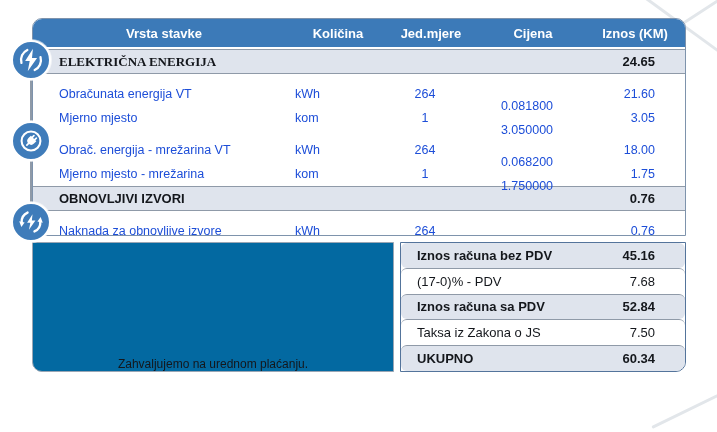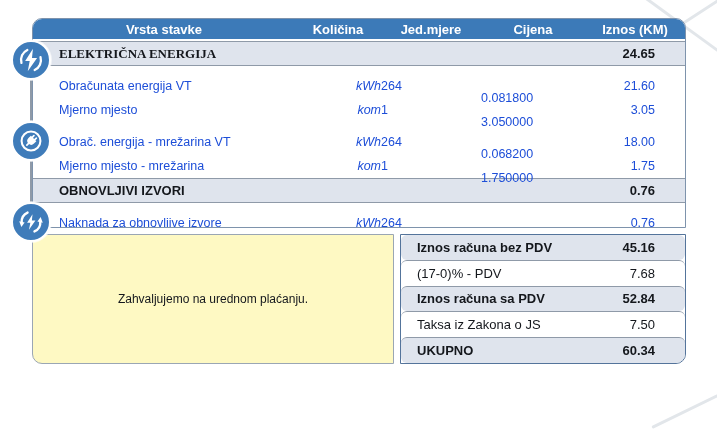--- a/index.html
+++ b/index.html
@@ -10,35 +10,35 @@
   .deco { position:absolute; background:#e2e6ea; height:3px; border-radius:2px; }
   .deco1 { left:612px; top:68px; width:150px; transform:rotate(-33deg); transform-origin:left center; }
   .deco2 { left:642px; top:-6px; width:110px; transform:rotate(36deg); transform-origin:left center; }
   .deco3 { left:652px; top:426px; width:100px; transform:rotate(-26deg); transform-origin:left center; }
 
   .invoice { position:absolute; left:32px; top:18px; width:654px; }
 
   
   .upper { border:1px solid #7e93ac; border-radius:10px 10px 0 0; background:#fff; overflow:hidden; }
   .grid-row { display:grid; grid-template-columns:262px 86px 100px 104px 1fr; align-items:center; }
-  .head-row { background:#3c7ab8; height:20px; color:#fff; font-weight:bold; font-size:13px; }
+  .head-row { background:#3c7ab8; height:28px; color:#fff; font-weight:bold; font-size:13px; }
   .head-row .c { text-align:center; }
   .sliver { height:2px; background:#fff; }
   .section-row { height:25px; background:#dfe4ed; border-top:1px solid #8f9aa8; border-bottom:1px solid #8f9aa8; font-weight:bold; font-size:13px; color:#14171c; }
   .data-row { height:24px; font-size:12.5px; color:#1d4ed8; background:#fff; }
   .gap { height:8px; background:#fff; }
   .c-name { padding-left:26px; text-align:left; }
-  .c-unit { text-align:right;font-style:italic; }
-  .c-qty  { text-align:left; padding-right:12px; }
-  .c-price{ text-align:left; padding-right:12px;margin-top:25px; }
+  .c-unit { text-align:left; }
+  .c-qty  { text-align:center; padding-right:12px; }
+  .c-price{ text-align:center; padding-right:12px;margin-top:25px; }
   .c-amt  { text-align:right; padding-right:30px; }
 
   
   .footer { display:flex; margin-top:6px; height:130px; }
-  .thanks-box { width:362px; border:1px solid #9aa6b4; border-radius:0 0 0 10px; display:flex; align-items:center; justify-content:center; font-size:12px; color:#14171c; background:#fef9c3; }
+  .thanks-box { width:362px; border:1px solid #9aa6b4; border-radius:0 0 0 10px; display:flex; align-items:flex-end; justify-content:center; font-size:12px; color:#14171c; background:#0369a1; }
   .footer-gap { width:6px; }
   .summary { flex:1; border:1px solid #54749b; border-radius:0 0 10px 0; overflow:hidden; background:#fff; display:flex; flex-direction:column; }
   .sum-row { flex:1; display:flex; align-items:center; justify-content:space-between; font-size:13px; color:#14171c; padding:0 30px 0 16px; border-top:1px solid #8f9aa8;border-radius:6px; }
   .sum-row:first-child { border-top:none; }
   .sum-row.em { background:#dfe4ed; font-weight:bold; }
 
   
   .connector { position:absolute; left:30px; top:60px; width:2px; height:164px; background:#8f9aa8; }
   .icon-circle { position:absolute; left:11px; width:40px; height:40px; border-radius:50%; background:#3f7cba; border:2px solid #fff; display:flex; align-items:center; justify-content:center; box-shadow:0 0 0 1px rgba(255,255,255,0.6); }
   .icon-circle svg { width:26px; height:26px; display:block; }

